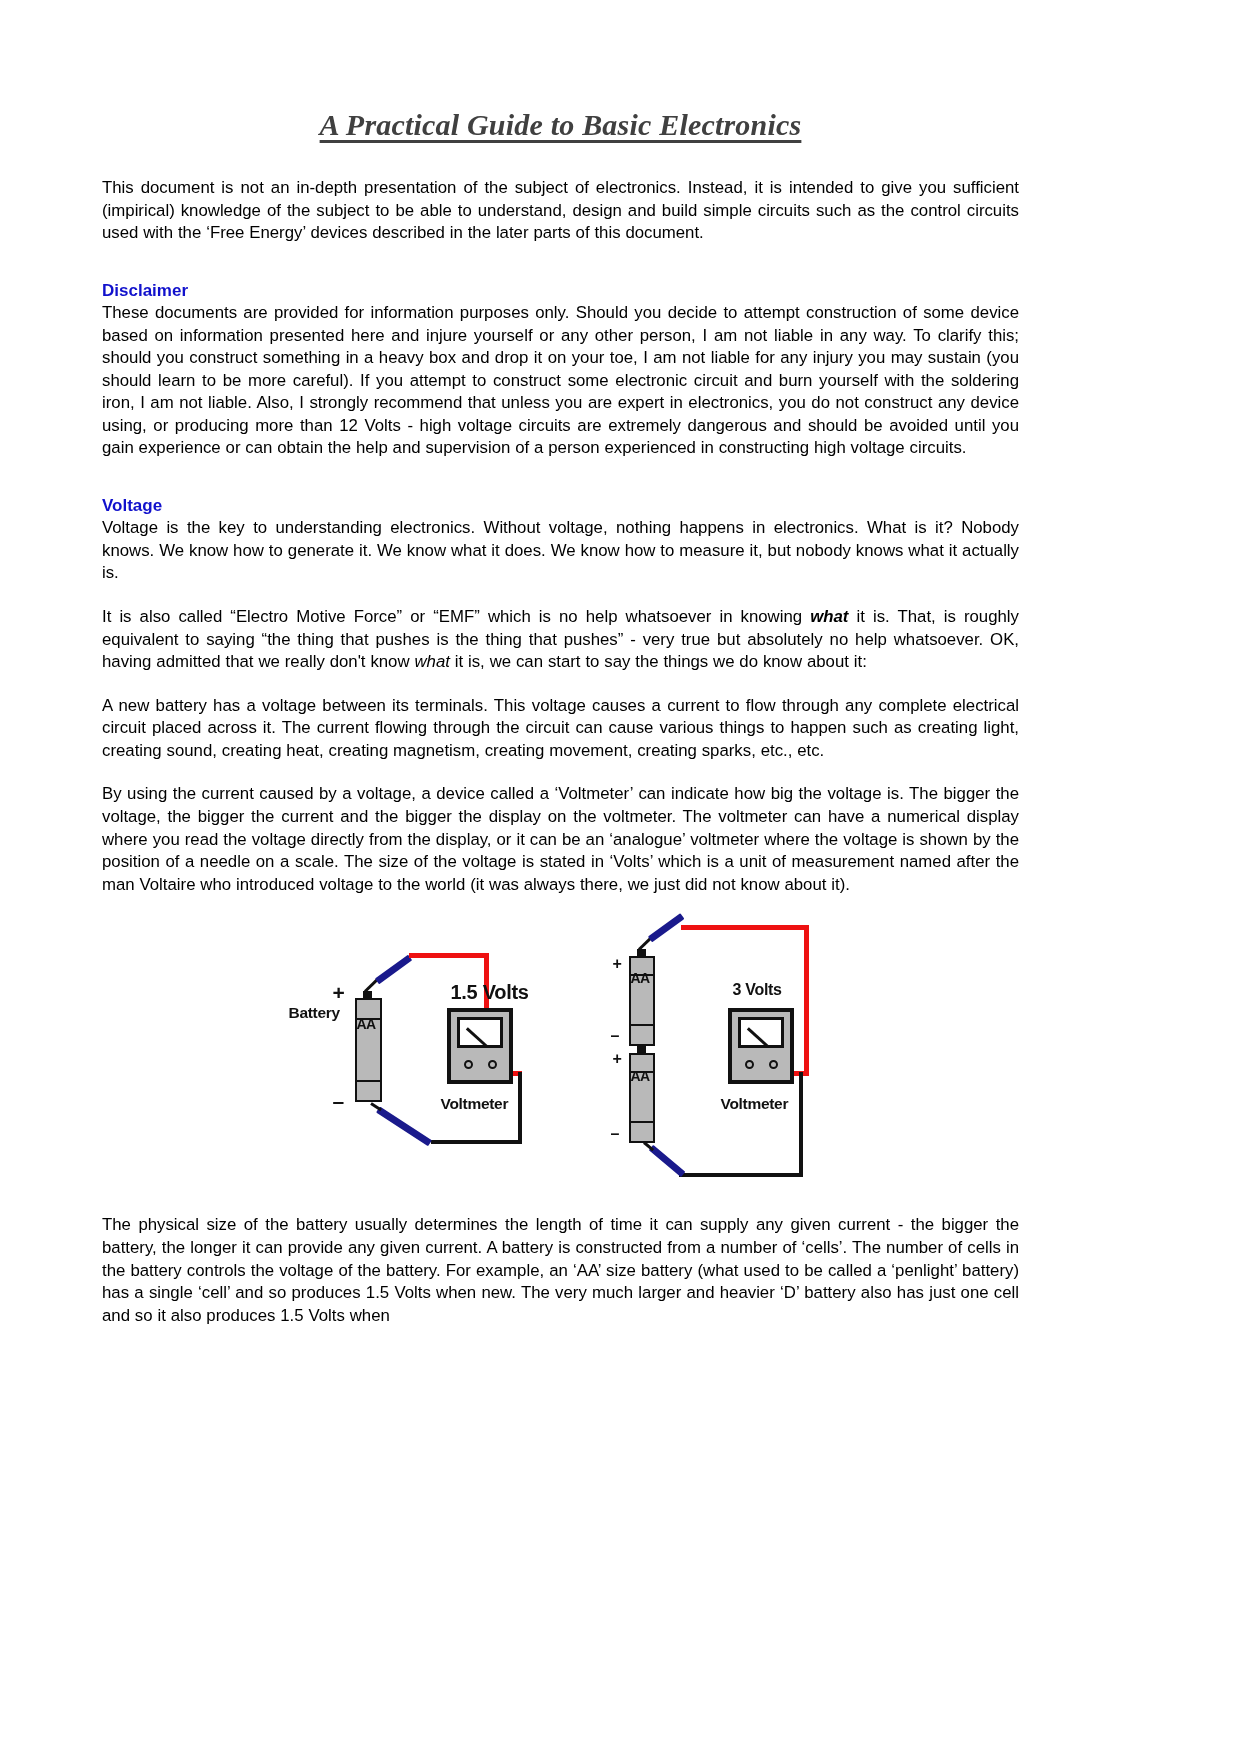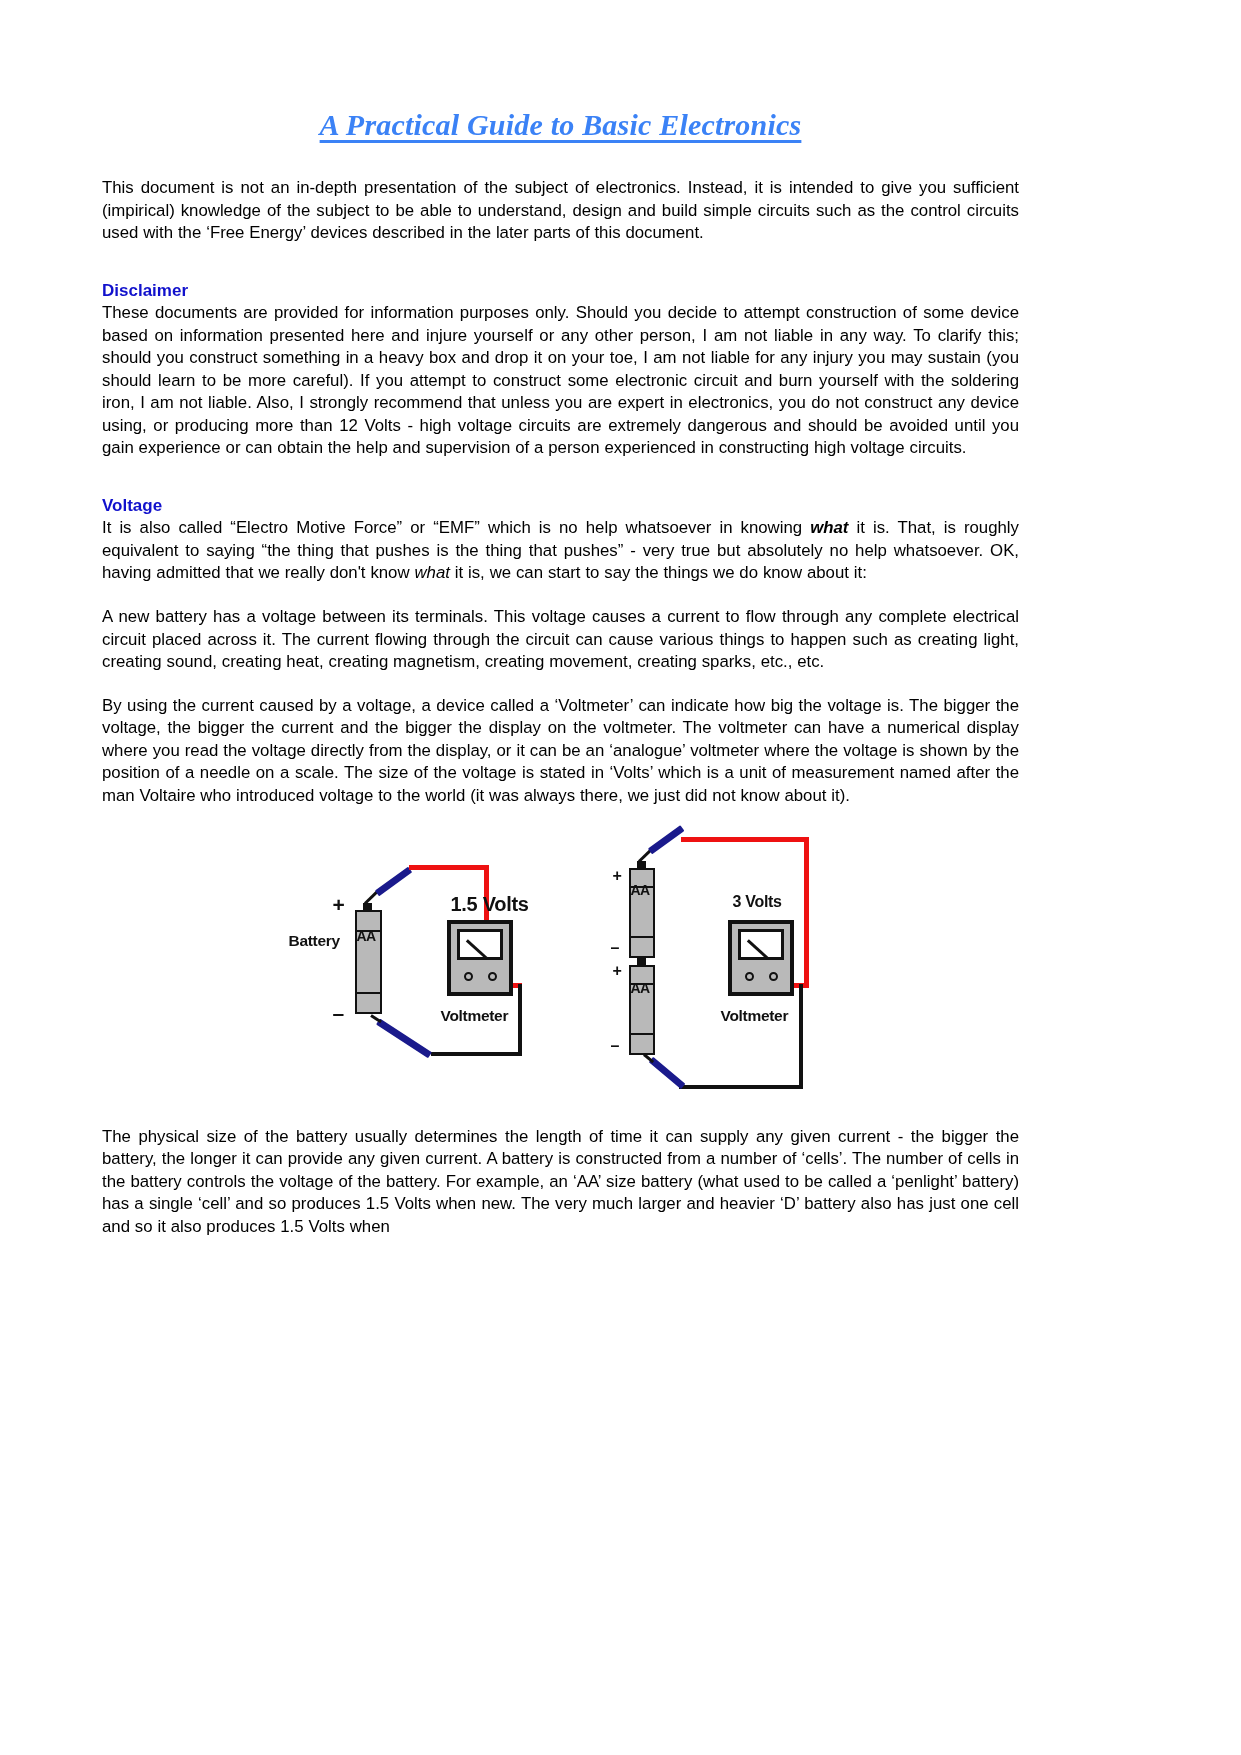--- a/index.html
+++ b/index.html
@@ -29,21 +29,21 @@
     width: 917px;
   }
 
   
   .doc-title {
     text-align: center;
     font-family: "Liberation Serif", serif;
     font-weight: bold;
     font-style: italic;
     font-size: 30px;
-    color: #3b82f6;
+    color: #404040;
     text-decoration: underline;
     text-decoration-thickness: 3px;
     text-underline-offset: 5px;
     margin: 0;
     padding-top: 108px;
     letter-spacing: 0.2px;
   }
 
   
   .meta-row {
@@ -196,32 +196,33 @@
     <p class="body-text">This document is not an in-depth presentation of the subject of electronics.  Instead, it is intended to give you sufficient (impirical) knowledge of the subject to be able to understand, design and build simple circuits such as the control circuits used with the ‘Free Energy’ devices described in the later parts of this document.</p>
 
     <div class="gap-before-heading"></div>
 
     <h2 class="section-heading">Disclaimer</h2>
     <p class="body-text">These documents are provided for information purposes only.  Should you decide to attempt construction of some device based on information presented here and injure yourself or any other person, I am not liable in any way.  To clarify this; should you construct something in a heavy box and drop it on your toe, I am not liable for any injury you may sustain (you should learn to be more careful).  If you attempt to construct some electronic circuit and burn yourself with the soldering iron, I am not liable.  Also, I strongly recommend that unless you are expert in electronics, you do not construct any device using, or producing more than 12 Volts - high voltage circuits are extremely dangerous and should be avoided until you gain experience or can obtain the help and supervision of a person experienced in constructing high voltage circuits.</p>
 
     <div class="gap-before-heading"></div>
 
     <h2 class="section-heading">Voltage</h2>
+    <p class="body-text">Voltage is the key to understanding electronics.  Without voltage, nothing happens in electronics.  What is it?  Nobody knows.  We know how to generate it.  We know what it does.  We know how to measure it, but nobody knows what it actually is.</p>
 
     <p class="body-text"><span>It is also called “Electro Motive Force” or “EMF” which is no help whatsoever in knowing </span><span class="bi">what</span><span> it is.  That, is roughly equivalent to saying “the thing that pushes is the thing that pushes” - very true but absolutely no help whatsoever.  OK, having admitted that we really don't know </span><span class="it">what</span><span> it is, we can start to say the things we do know about it:</span></p>
 
     <p class="body-text">A new battery has a voltage between its terminals.  This voltage causes a current to flow through any complete electrical circuit placed across it.  The current flowing through the circuit can cause various things to happen such as creating light, creating sound, creating heat, creating magnetism, creating movement, creating sparks, etc., etc.</p>
 
     <p class="body-text">By using the current caused by a voltage, a device called a ‘Voltmeter’ can indicate how big the voltage is.  The bigger the voltage, the bigger the current and the bigger the display on the voltmeter.  The voltmeter can have a numerical display where you read the voltage directly from the display, or it can be an ‘analogue’ voltmeter where the voltage is shown by the position of a needle on a scale.  The size of the voltage is stated in ‘Volts’ which is a unit of measurement named after the man Voltaire who introduced voltage to the world (it was always there, we just did not know about it).</p>
 
 
     <div class="figure-wrap">
       <div class="figure">
 
-        <div class="fig-label" style="left:8px; top:100px;text-align:right;">Battery</div>
+        <div class="fig-label" style="left:8px; top:84px;text-align:right;">Battery</div>
 
         <div class="sign" style="left:52px; top:62px;">+</div>
 
         <div class="sign" style="left:52px; top:170px;">–</div>
 
         <div class="battery" style="left:74px; top:78px; width:27px; height:104px;">
           <div class="band" style="top:18px;"></div>
           <div class="band" style="top:80px;"></div>
         </div>
         <div class="batt-label" style="left:76px; top:96px;">AA</div>

